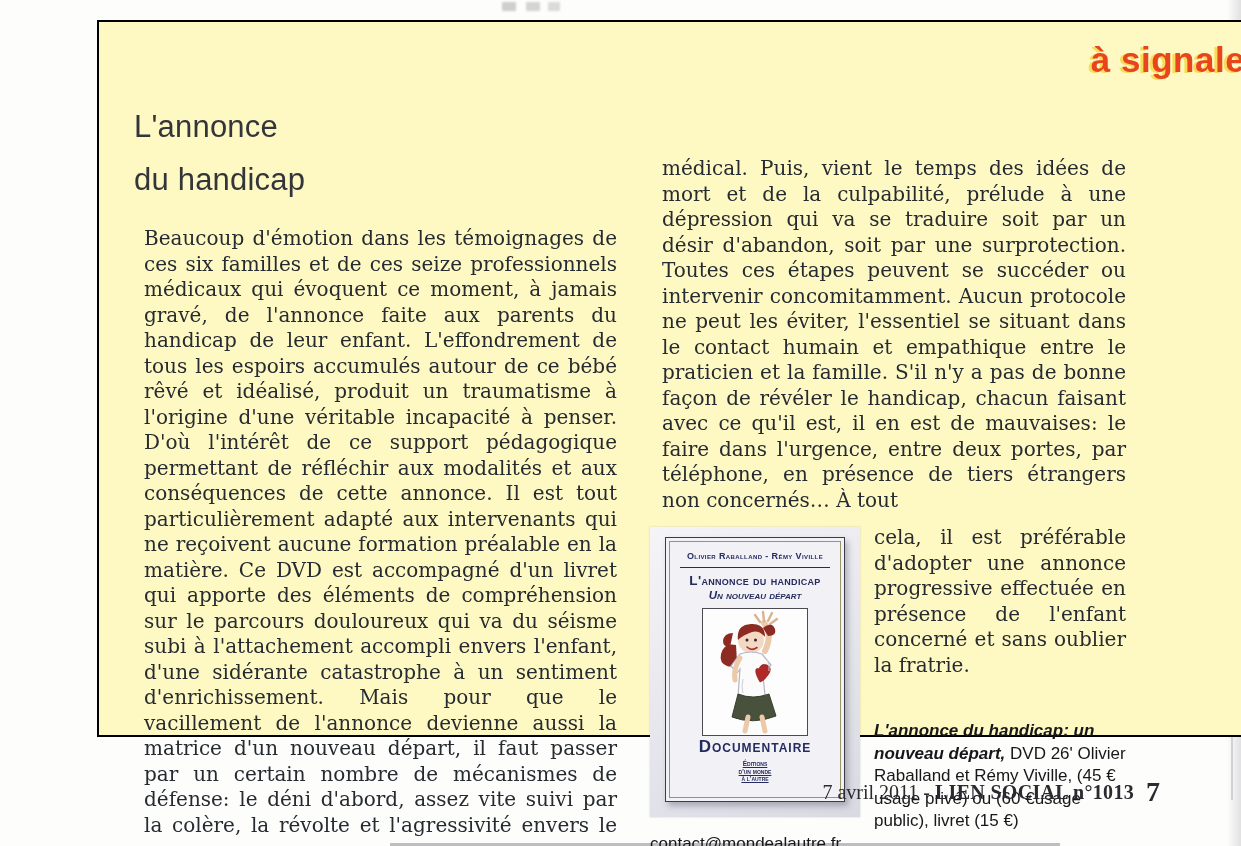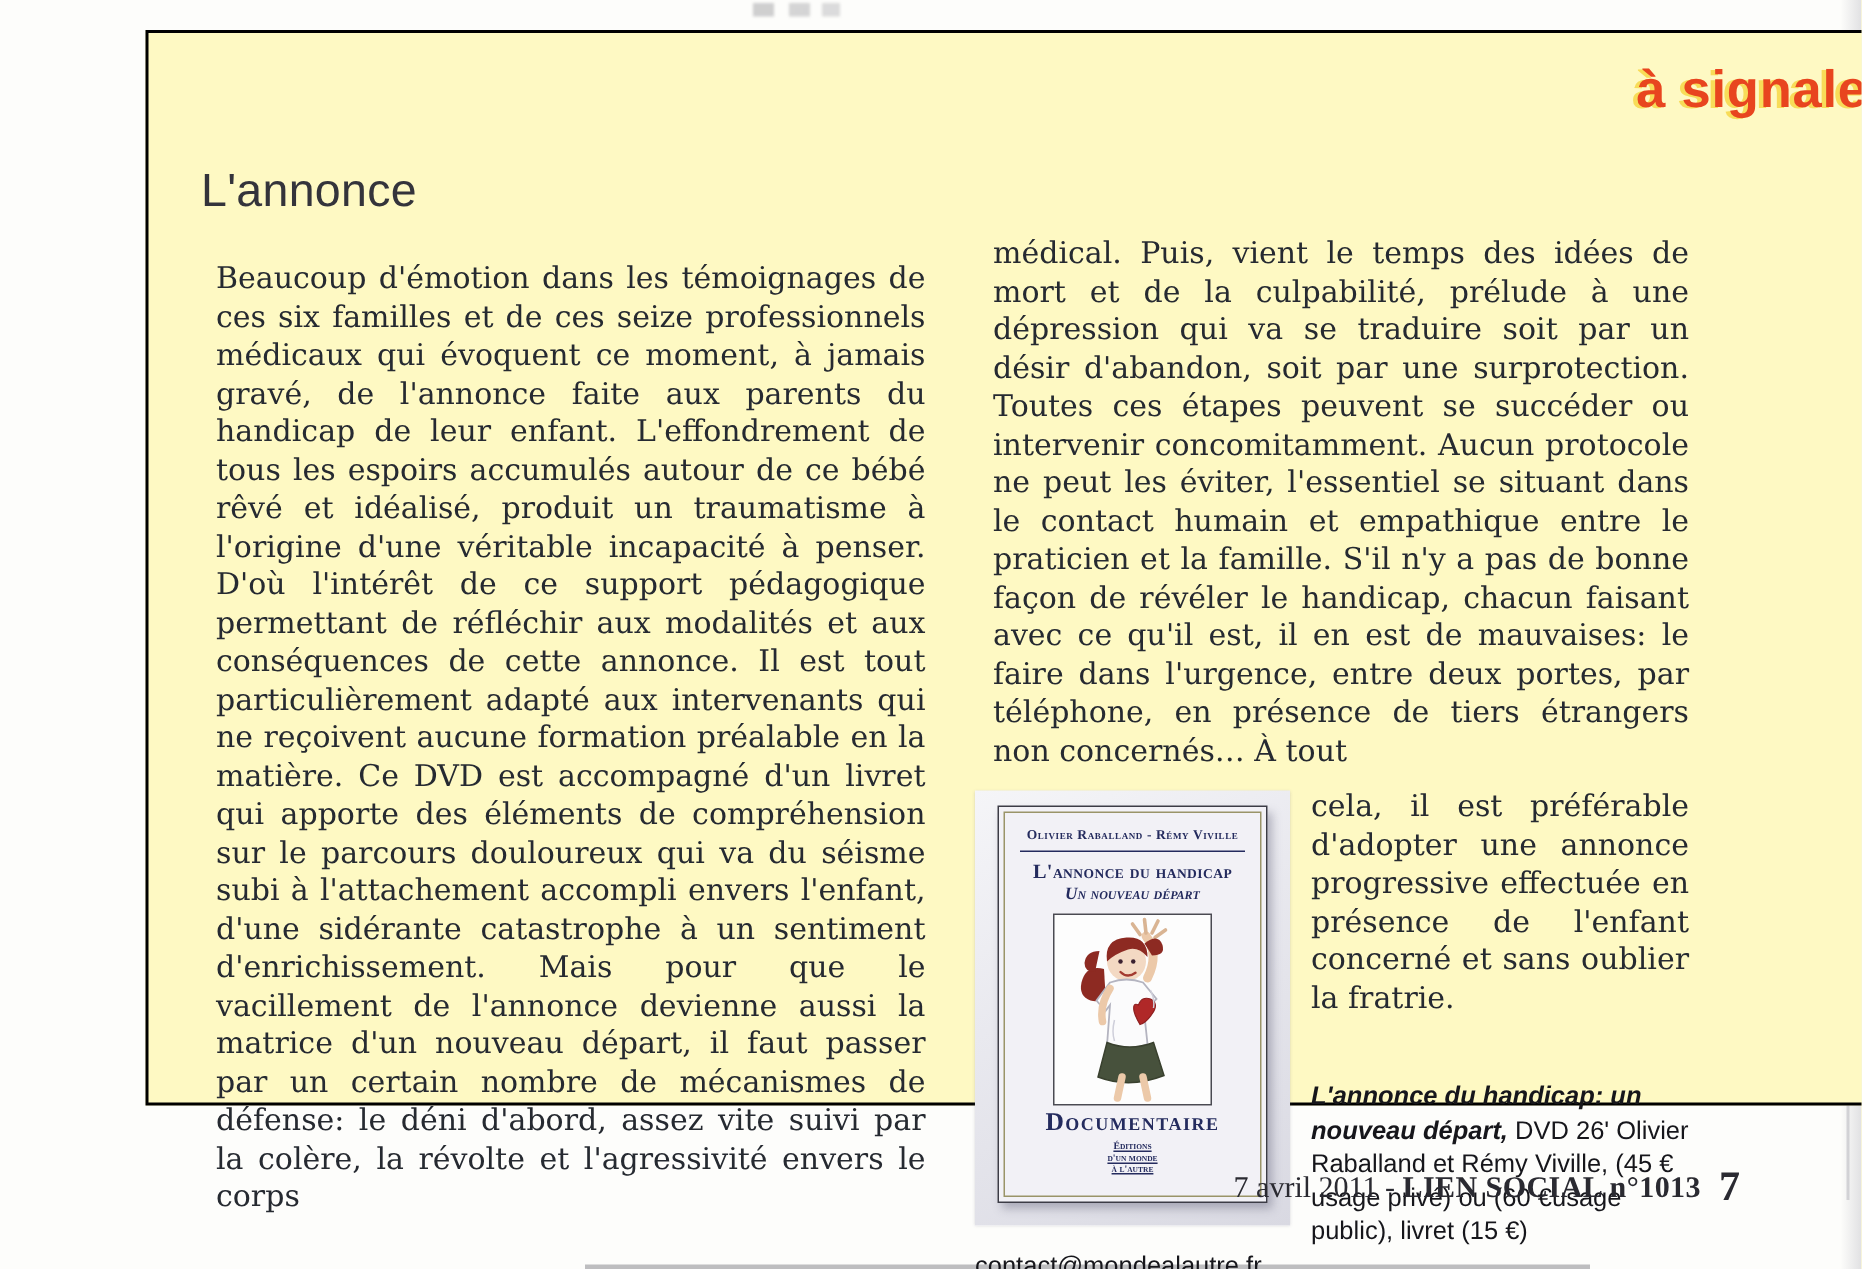--- a/index.html
+++ b/index.html
@@ -53,21 +53,20 @@
   
   .dvd-photo{
     float:left;width:210px;height:290px;margin:2px 14px 6px 0;position:relative;
     background:linear-gradient(150deg,#f5f5f8 0%,#e9e9ef 40%,#d9d9e2 100%);
     box-shadow:0 0 2px rgba(120,120,140,.3);
   }
   .dvd-cover{
     position:absolute;left:15px;right:15px;top:10px;bottom:15px;
     background:#f2f1f6;border:1px solid #3c3c46;
     box-shadow:3px 4px 6px rgba(70,70,95,.35);
-    font-family:Liberation Serif, serif;
   }
   .cover-frame{
     position:absolute;inset:3px;border:1px solid #9a9468;
     text-align:center;padding-top:9px;box-sizing:border-box;color:#242b5e;
   }
   .cover-authors{font-size:9px;font-weight:bold;font-variant:small-caps;letter-spacing:.4px;}
   .cover-rule{height:1px;background:#242b5e;margin:6px 10px 5px;}
   .cover-title{font-size:13.5px;font-weight:bold;font-variant:small-caps;letter-spacing:.3px;}
   .cover-subtitle{font-size:11.5px;font-weight:bold;font-style:italic;font-variant:small-caps;margin-top:1px;}
   .cover-art{width:104px;height:126px;margin:7px auto 0;background:#fdfdfd;border:1px solid #4a4a52;}
@@ -100,20 +99,21 @@
 
 <div class="page-box">
 
   <div class="section-label">à signaler...</div>
 
   <div class="content">
 
     <div class="col-left">
       <h1 class="article-title">
         <span>L'annonce</span>
+        <span>du handicap</span>
       </h1>
       <p class="body-text" lang="fr">Beaucoup d'émotion dans les témoignages de ces six familles et de ces seize professionnels médicaux qui évoquent ce moment, à jamais gravé, de l'annonce faite aux parents du handicap de leur enfant. L'effondrement de tous les espoirs accumulés autour de ce bébé rêvé et idéalisé, produit un traumatisme à l'origine d'une véritable incapacité à penser. D'où l'intérêt de ce support pédagogique permettant de réfléchir aux modalités et aux conséquences de cette annonce. Il est tout particulièrement adapté aux intervenants qui ne reçoivent aucune formation préalable en la matière. Ce DVD est accompagné d'un livret qui apporte des éléments de compréhension sur le parcours douloureux qui va du séisme subi à l'attachement accompli envers l'enfant, d'une sidérante catastrophe à un sentiment d'enrichissement. Mais pour que le vacillement de l'annonce devienne aussi la matrice d'un nouveau départ, il faut passer par un certain nombre de mécanismes de défense: le déni d'abord, assez vite suivi par la colère, la révolte et l'agressivité envers le corps</p>
     </div>
 
     <div class="col-right">
       <p class="body-text part1" lang="fr">médical. Puis, vient le temps des idées de mort et de la culpabilité, prélude à une dépression qui va se traduire soit par un désir d'abandon, soit par une surprotection. Toutes ces étapes peuvent se succéder ou intervenir concomitamment. Aucun protocole ne peut les éviter, l'essentiel se situant dans le contact humain et empathique entre le praticien et la famille. S'il n'y a pas de bonne façon de révéler le handicap, chacun faisant avec ce qu'il est, il en est de mauvaises: le faire dans l'urgence, entre deux portes, par téléphone, en présence de tiers étrangers non concernés… À tout</p>
 
       <div class="wrap-section">
 
         <div class="dvd-photo">

